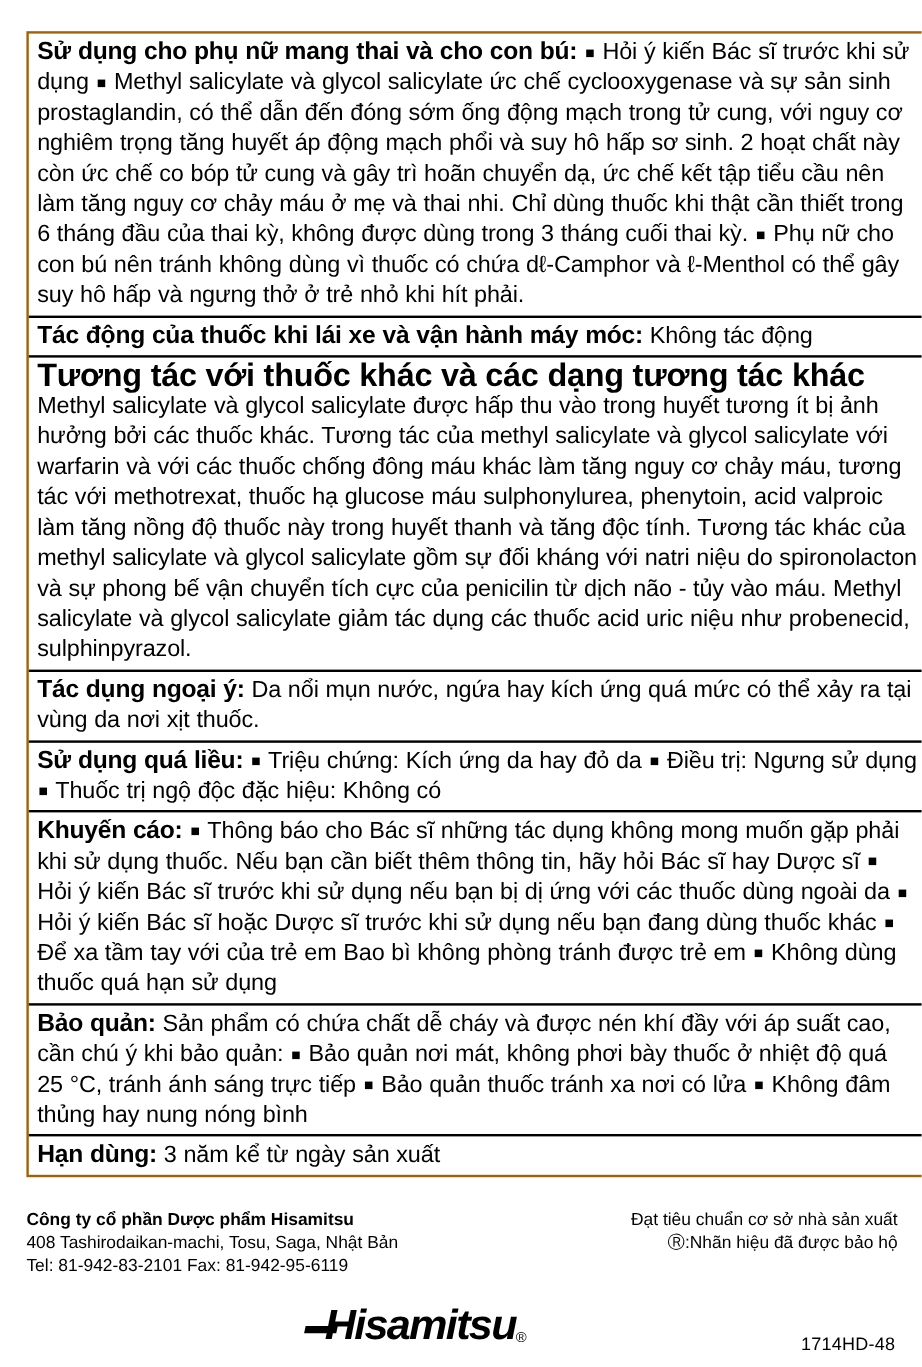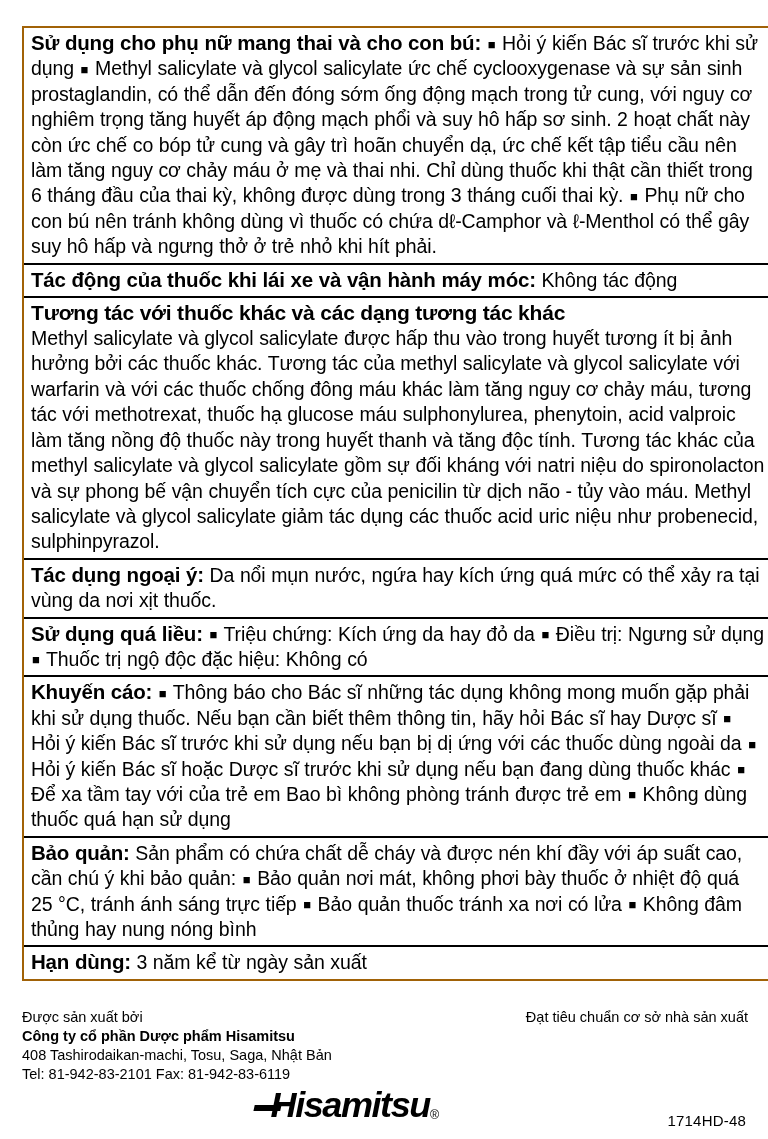--- a/index.html
+++ b/index.html
@@ -52,21 +52,21 @@
 
   .htitle {
     font-weight: bold;
     font-size: 20.5px;
     letter-spacing: -0.2px;
   }
 
   .blocktitle {
     display: block;
     font-weight: bold;
-    font-size: 21px;
+    font-size: 27px;
     line-height: 26px;
     letter-spacing: -0.2px;
   }
 
   .bul {
     font-size: 13px;
     line-height: 1;
     vertical-align: 1.5px;
     padding: 0 1px;
   }
@@ -181,27 +181,27 @@
     </div>
 
     <div class="section">
       <div class="para"><span class="htitle">Hạn dùng:</span> <span>3 năm kể từ ngày sản xuất</span></div>
     </div>
 
   </div>
 
   <div class="footer">
     <div class="foot-left">
-      <div class="fl">Được sản xuất bởi</div>
       <div class="fl b">Công ty cổ phần Dược phẩm Hisamitsu</div>
       <div class="fl">408 Tashirodaikan-machi, Tosu, Saga, Nhật Bản</div>
-      <div class="fl">Tel: 81-942-83-2101  Fax: 81-942-83-6119</div>
+      <div class="fl">Tel: 81-942-83-2101  Fax: 81-942-95-6119</div>
     </div>
     <div class="foot-right">
       <div class="fl">Đạt tiêu chuẩn cơ sở nhà sản xuất</div>
+      <div class="fl">Ⓡ:Nhãn hiệu đã được bảo hộ</div>
     </div>
   </div>
 
   <div class="logo-wrap">
     <span class="logo"><span class="hbar"></span><span>Hisamitsu</span><span class="regmark">®</span></span>
   </div>
 
   <div class="doccode">1714HD-48</div>
 
 </div>

